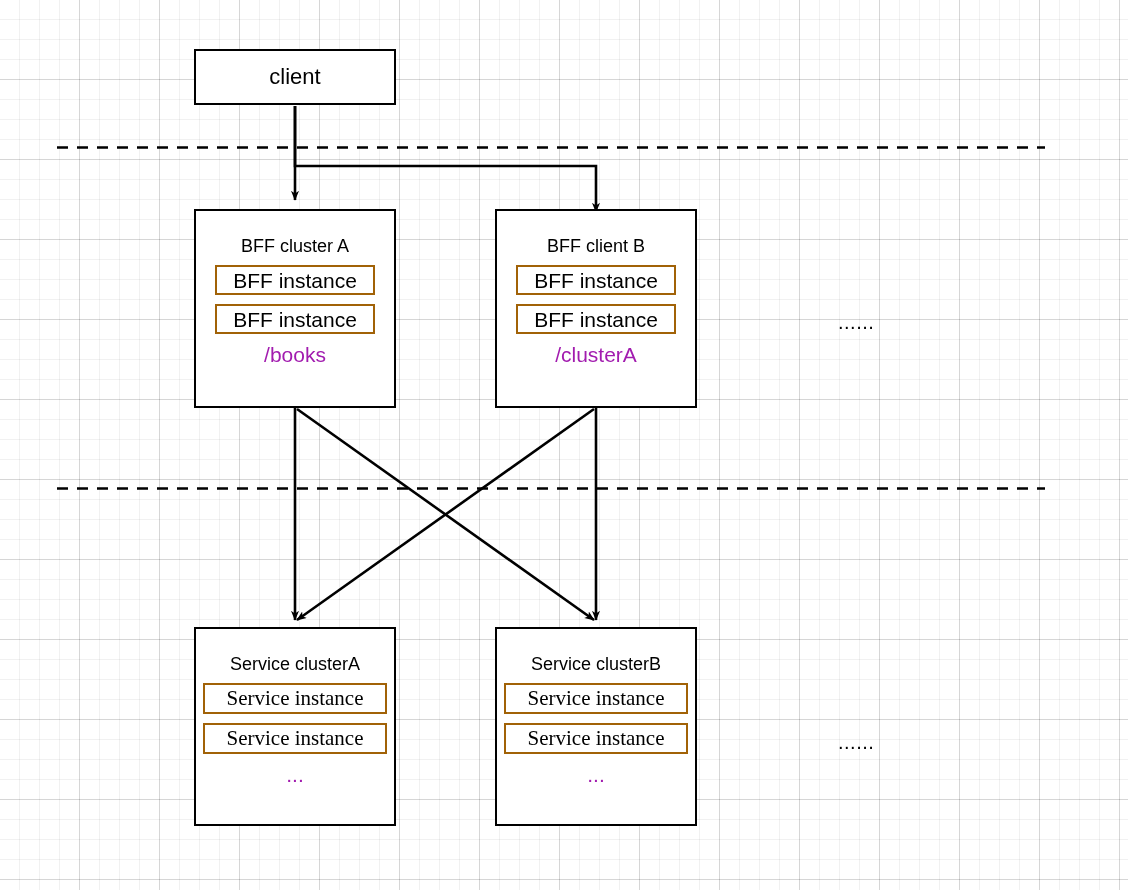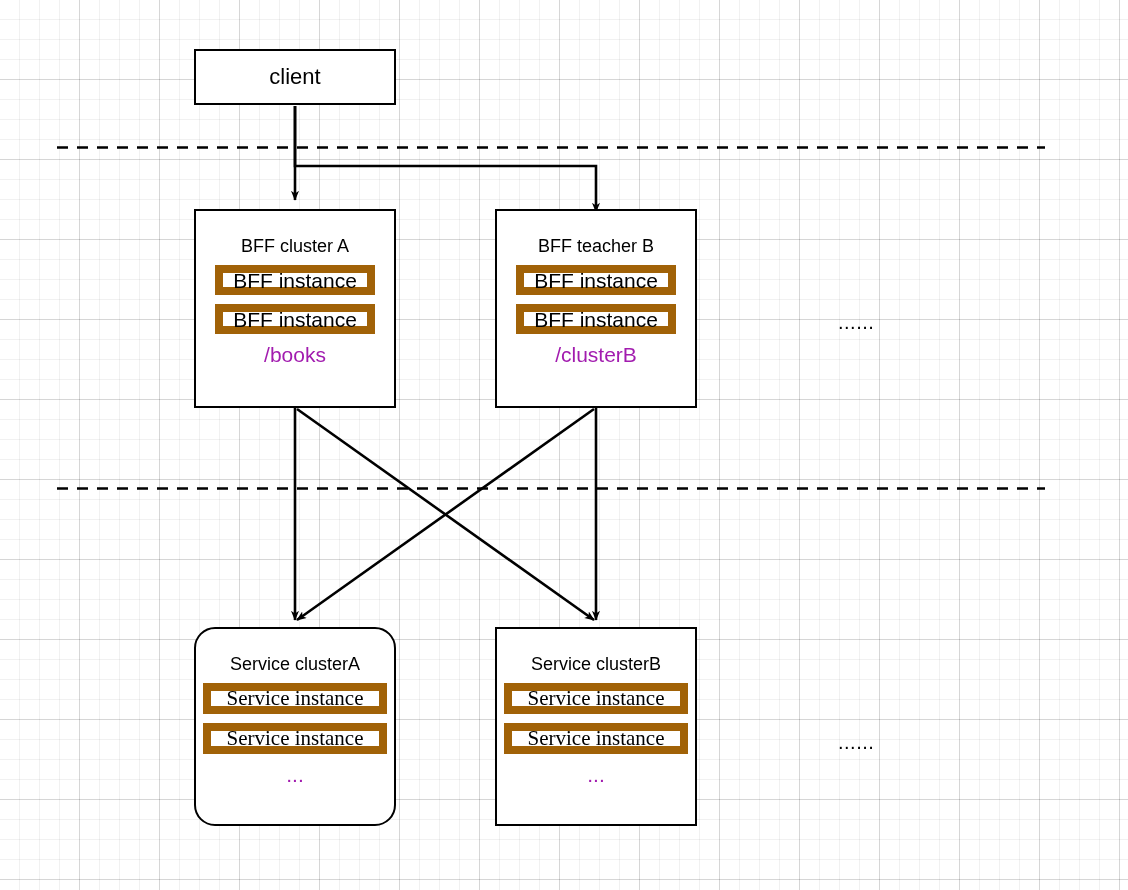--- a/index.html
+++ b/index.html
@@ -63,21 +63,21 @@
     font-size: 18px;
     color: #000;
     line-height: 1;
     margin-top: 26px;
     margin-bottom: 10px;
     white-space: nowrap;
   }
 
   .instance-box {
     box-sizing: border-box;
-    border: 8px solid #a16207;
+    border: 2px solid #a16207;
     background: #ffffff;
     display: flex;
     align-items: center;
     justify-content: center;
     font-size: 21px;
     color: #000;
     line-height: 1;
     white-space: nowrap;
     margin-bottom: 9px;
   }
@@ -148,33 +148,33 @@
     <div class="instance-box bff-instance">
       <span>BFF instance</span>
     </div>
     <div class="instance-box bff-instance">
       <span>BFF instance</span>
     </div>
     <span class="cluster-footer">/books</span>
   </div>
 
   <div class="node-box" style="left:495px; top:209px; width:202px; height:199px;">
-    <span class="cluster-title">BFF teacher B</span>
+    <span class="cluster-title">BFF client B</span>
     <div class="instance-box bff-instance">
       <span>BFF instance</span>
     </div>
     <div class="instance-box bff-instance">
       <span>BFF instance</span>
     </div>
-    <span class="cluster-footer">/clusterB</span>
+    <span class="cluster-footer">/clusterA</span>
   </div>
 
   <div class="ellipsis-marker" style="left:838px; top:312px;">......</div>
 
-  <div class="node-box" style="left:194px; top:627px; width:202px; height:199px;border-radius:21px;">
+  <div class="node-box" style="left:194px; top:627px; width:202px; height:199px;">
     <span class="cluster-title">Service clusterA</span>
     <div class="instance-box svc-instance">
       <span>Service instance</span>
     </div>
     <div class="instance-box svc-instance">
       <span>Service instance</span>
     </div>
     <span class="cluster-footer">...</span>
   </div>
 

